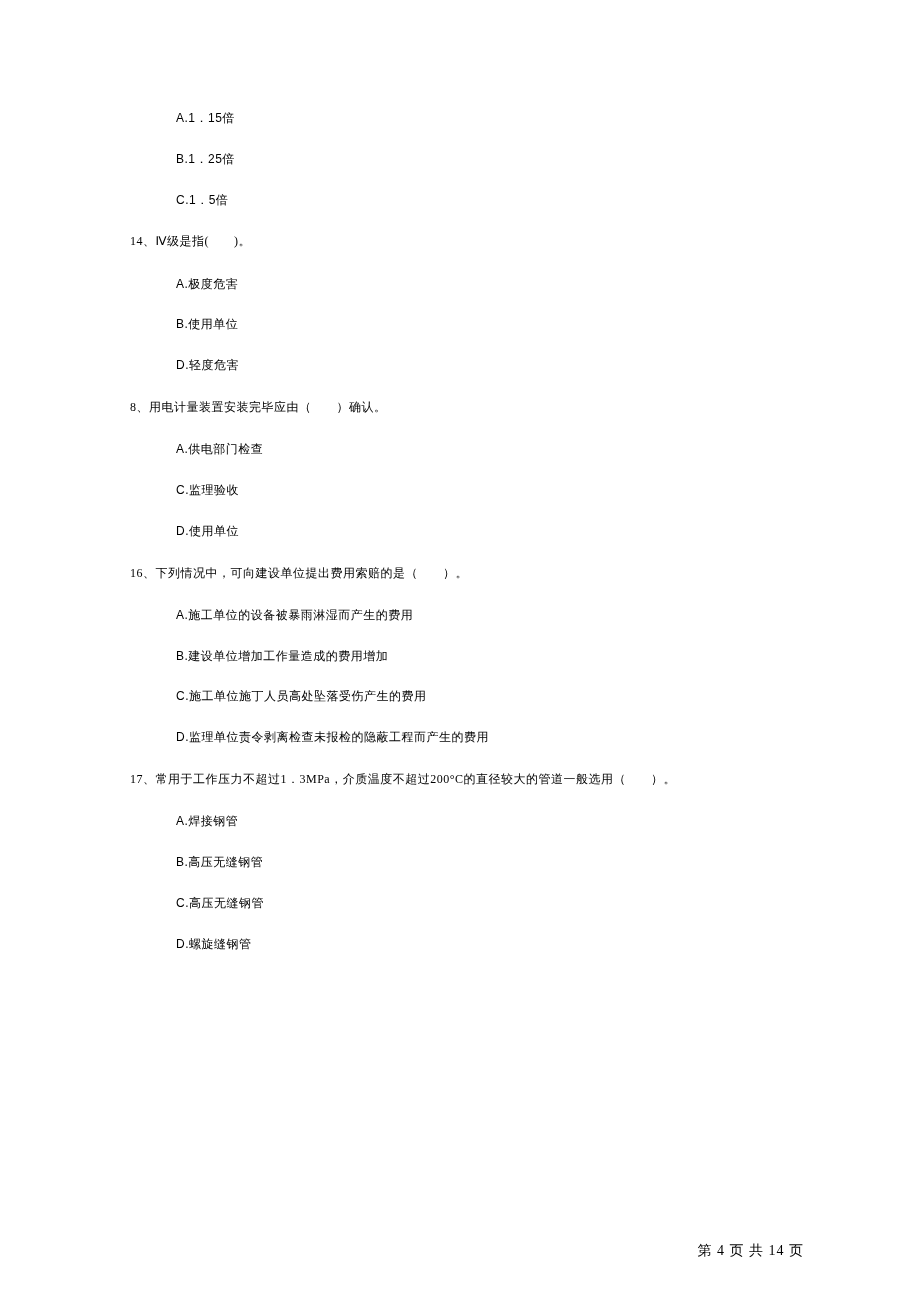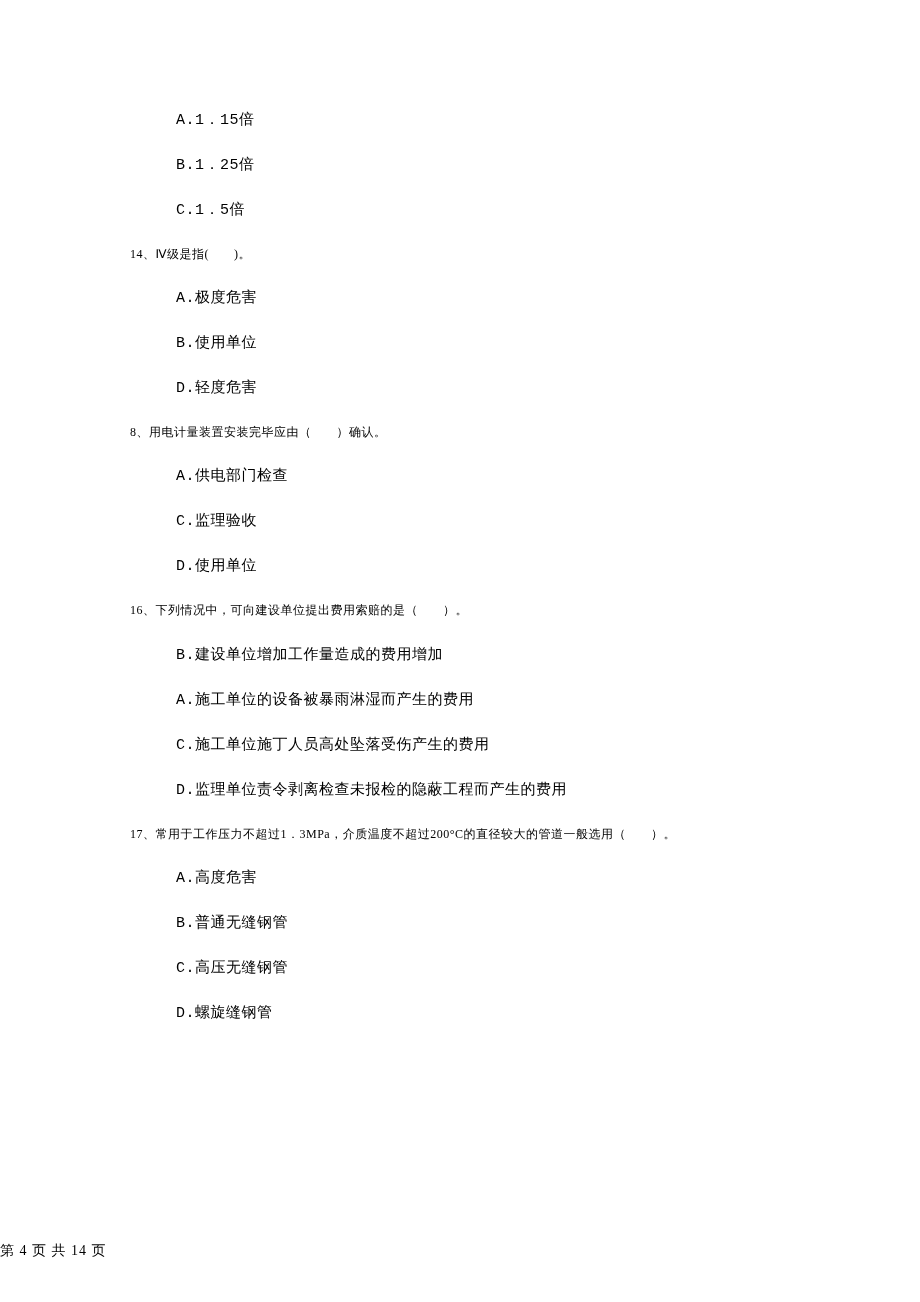--- a/index.html
+++ b/index.html
@@ -12,39 +12,39 @@
     color: #000000;
   }
   .page {
     box-sizing: border-box;
     width: 920px;
     height: 1302px;
     padding: 110px 120px 0 130px;
     position: relative;
   }
   .option {
-    font-size: 15px;
+    font-size: 12px;
     line-height: 1.4;
     margin: 0 0 24px 46px;
     letter-spacing: 0.5px;
-    font-family: Liberation Mono, monospace;
+    font-family: Liberation Sans, sans-serif;
   }
   .question {
     font-size: 12px;
     line-height: 1.6;
     margin: 0 0 24px 0;
     letter-spacing: 0.5px;
     font-family: "SimSun", "宋体", serif;
   }
   .footer {
     position: absolute;
     bottom: 42px;
     left: 0;
     width: 804px;
-    text-align: left;
+    text-align: right;
     font-size: 14px;
     letter-spacing: 1px;
     font-family: "SimSun", "宋体", serif;
   }
 </style>
 </head>
 <body>
 
 <div class="page">
 
@@ -56,25 +56,25 @@
   <p class="option">A.极度危害</p>
   <p class="option">B.使用单位</p>
   <p class="option">D.轻度危害</p>
 
   <p class="question">8、用电计量装置安装完毕应由（　　）确认。</p>
   <p class="option">A.供电部门检查</p>
   <p class="option">C.监理验收</p>
   <p class="option">D.使用单位</p>
 
   <p class="question">16、下列情况中，可向建设单位提出费用索赔的是（　　）。</p>
+  <p class="option">A.施工单位的设备被暴雨淋湿而产生的费用</p>
   <p class="option">B.建设单位增加工作量造成的费用增加</p>
-  <p class="option">A.施工单位的设备被暴雨淋湿而产生的费用</p>
   <p class="option">C.施工单位施丁人员高处坠落受伤产生的费用</p>
   <p class="option">D.监理单位责令剥离检查未报检的隐蔽工程而产生的费用</p>
 
   <p class="question">17、常用于工作压力不超过1．3MPa，介质温度不超过200°C的直径较大的管道一般选用（　　）。</p>
-  <p class="option">A.高度危害</p>
-  <p class="option">B.普通无缝钢管</p>
+  <p class="option">A.焊接钢管</p>
+  <p class="option">B.高压无缝钢管</p>
   <p class="option">C.高压无缝钢管</p>
   <p class="option">D.螺旋缝钢管</p>
 
   <div class="footer">第 4 页 共 14 页</div>
 </div>
 
 </body></html>

